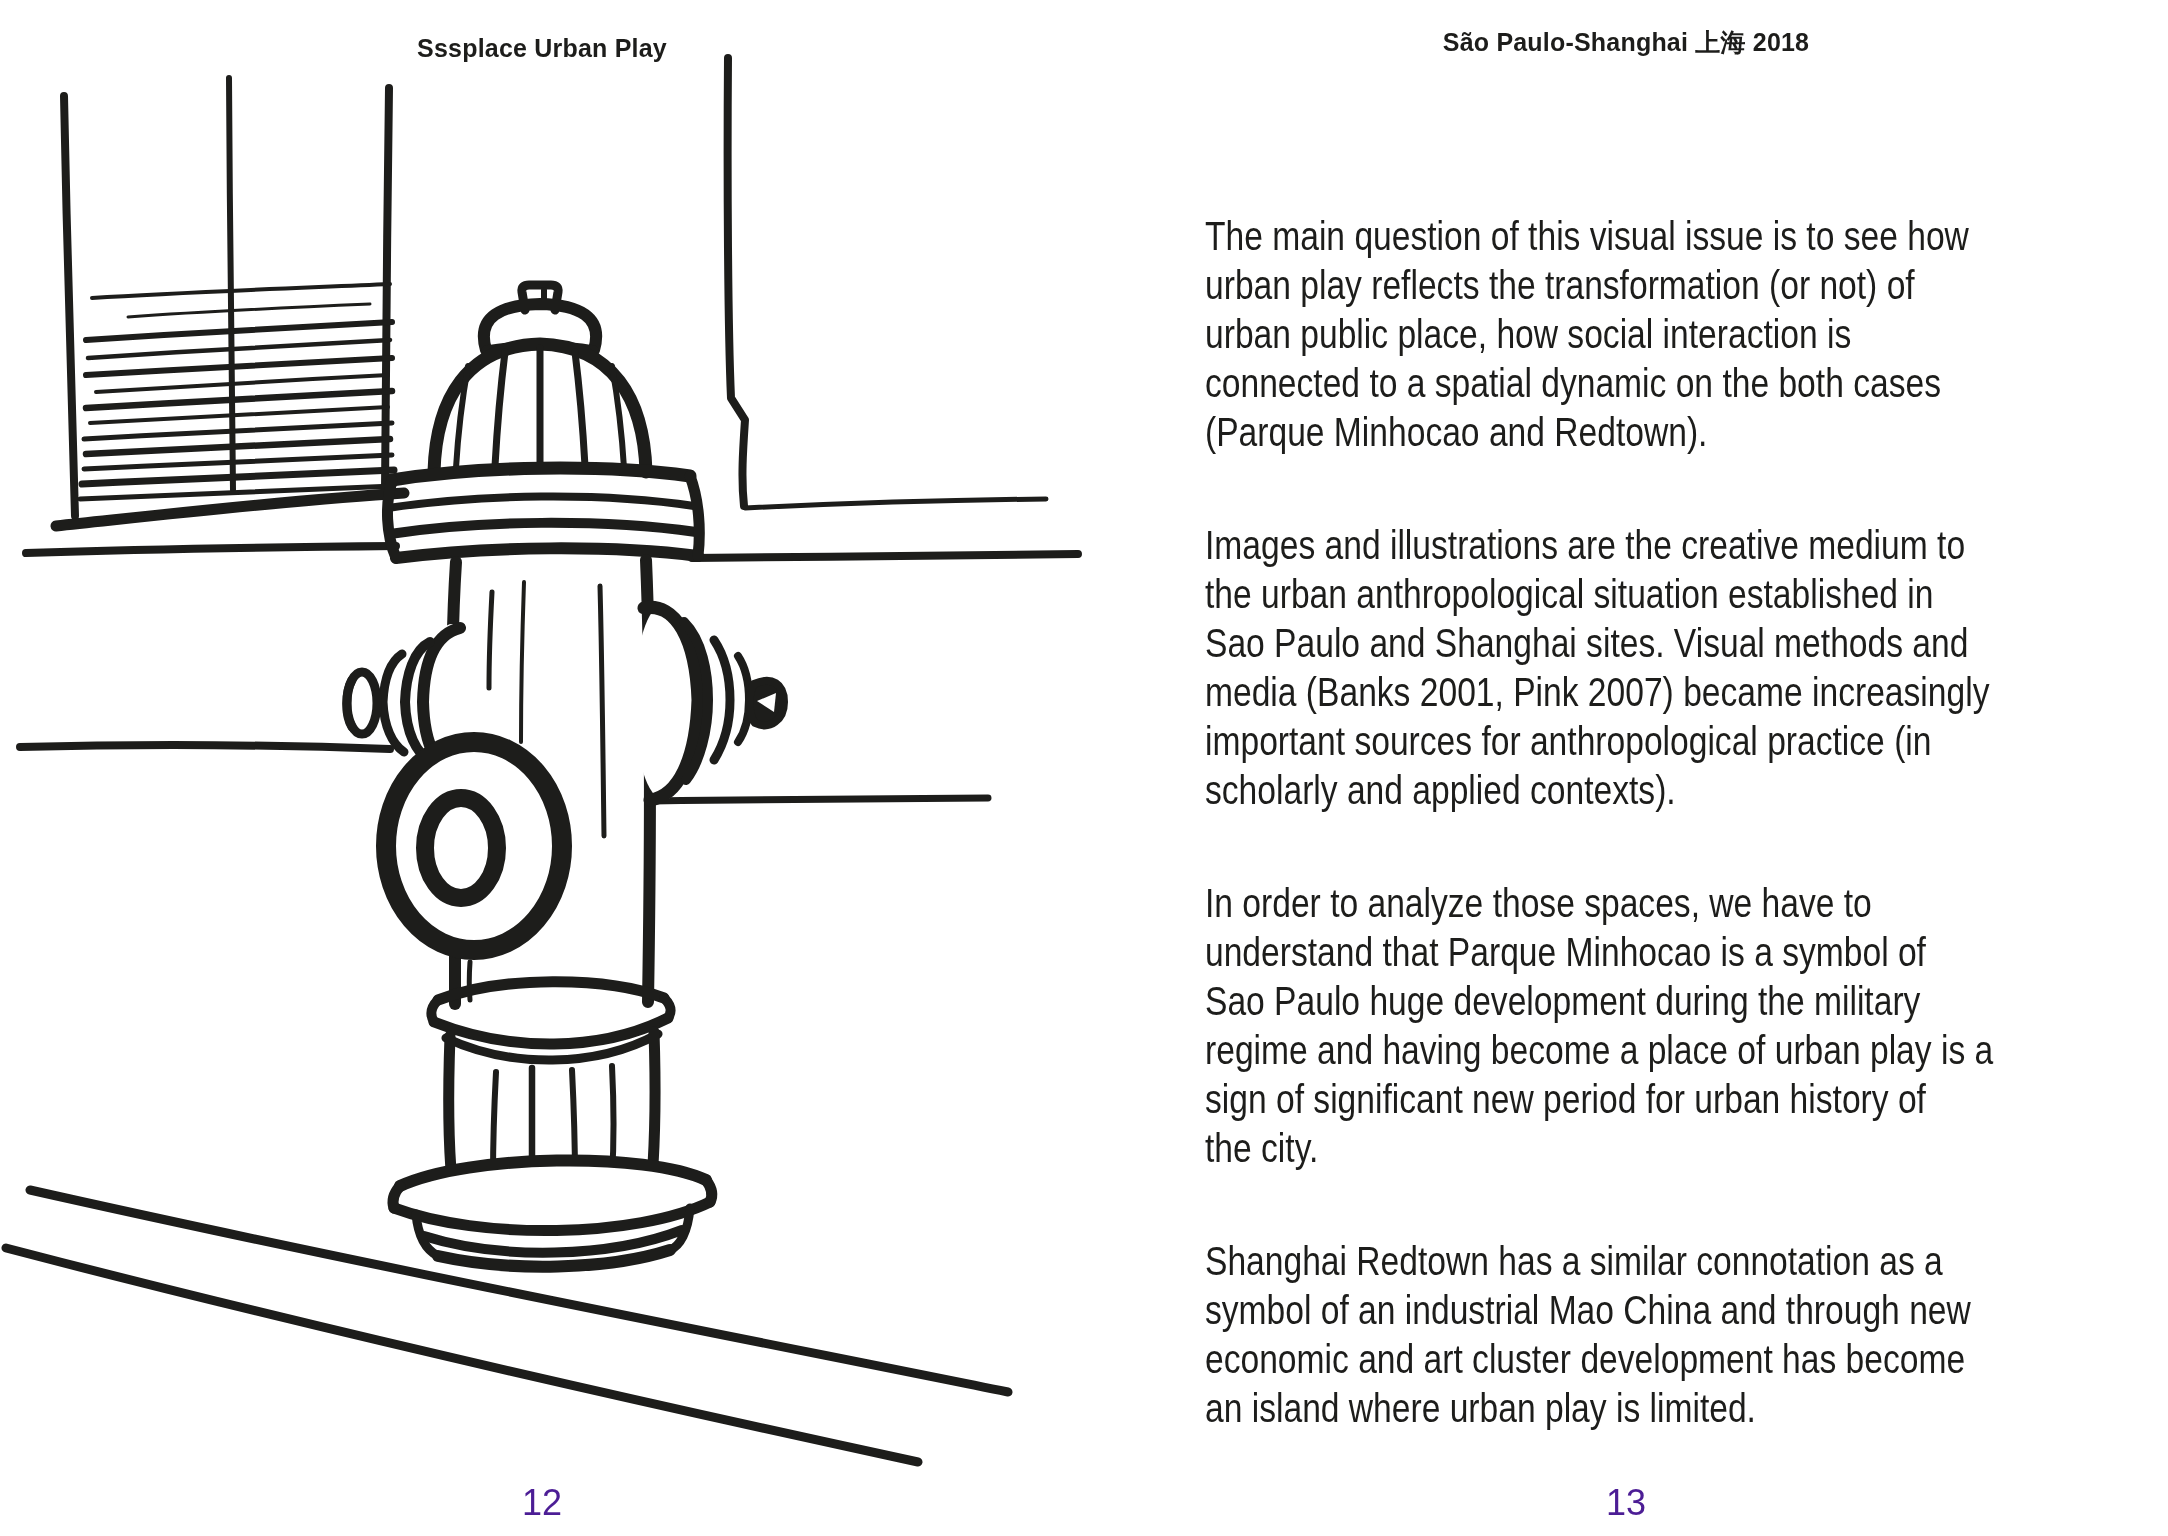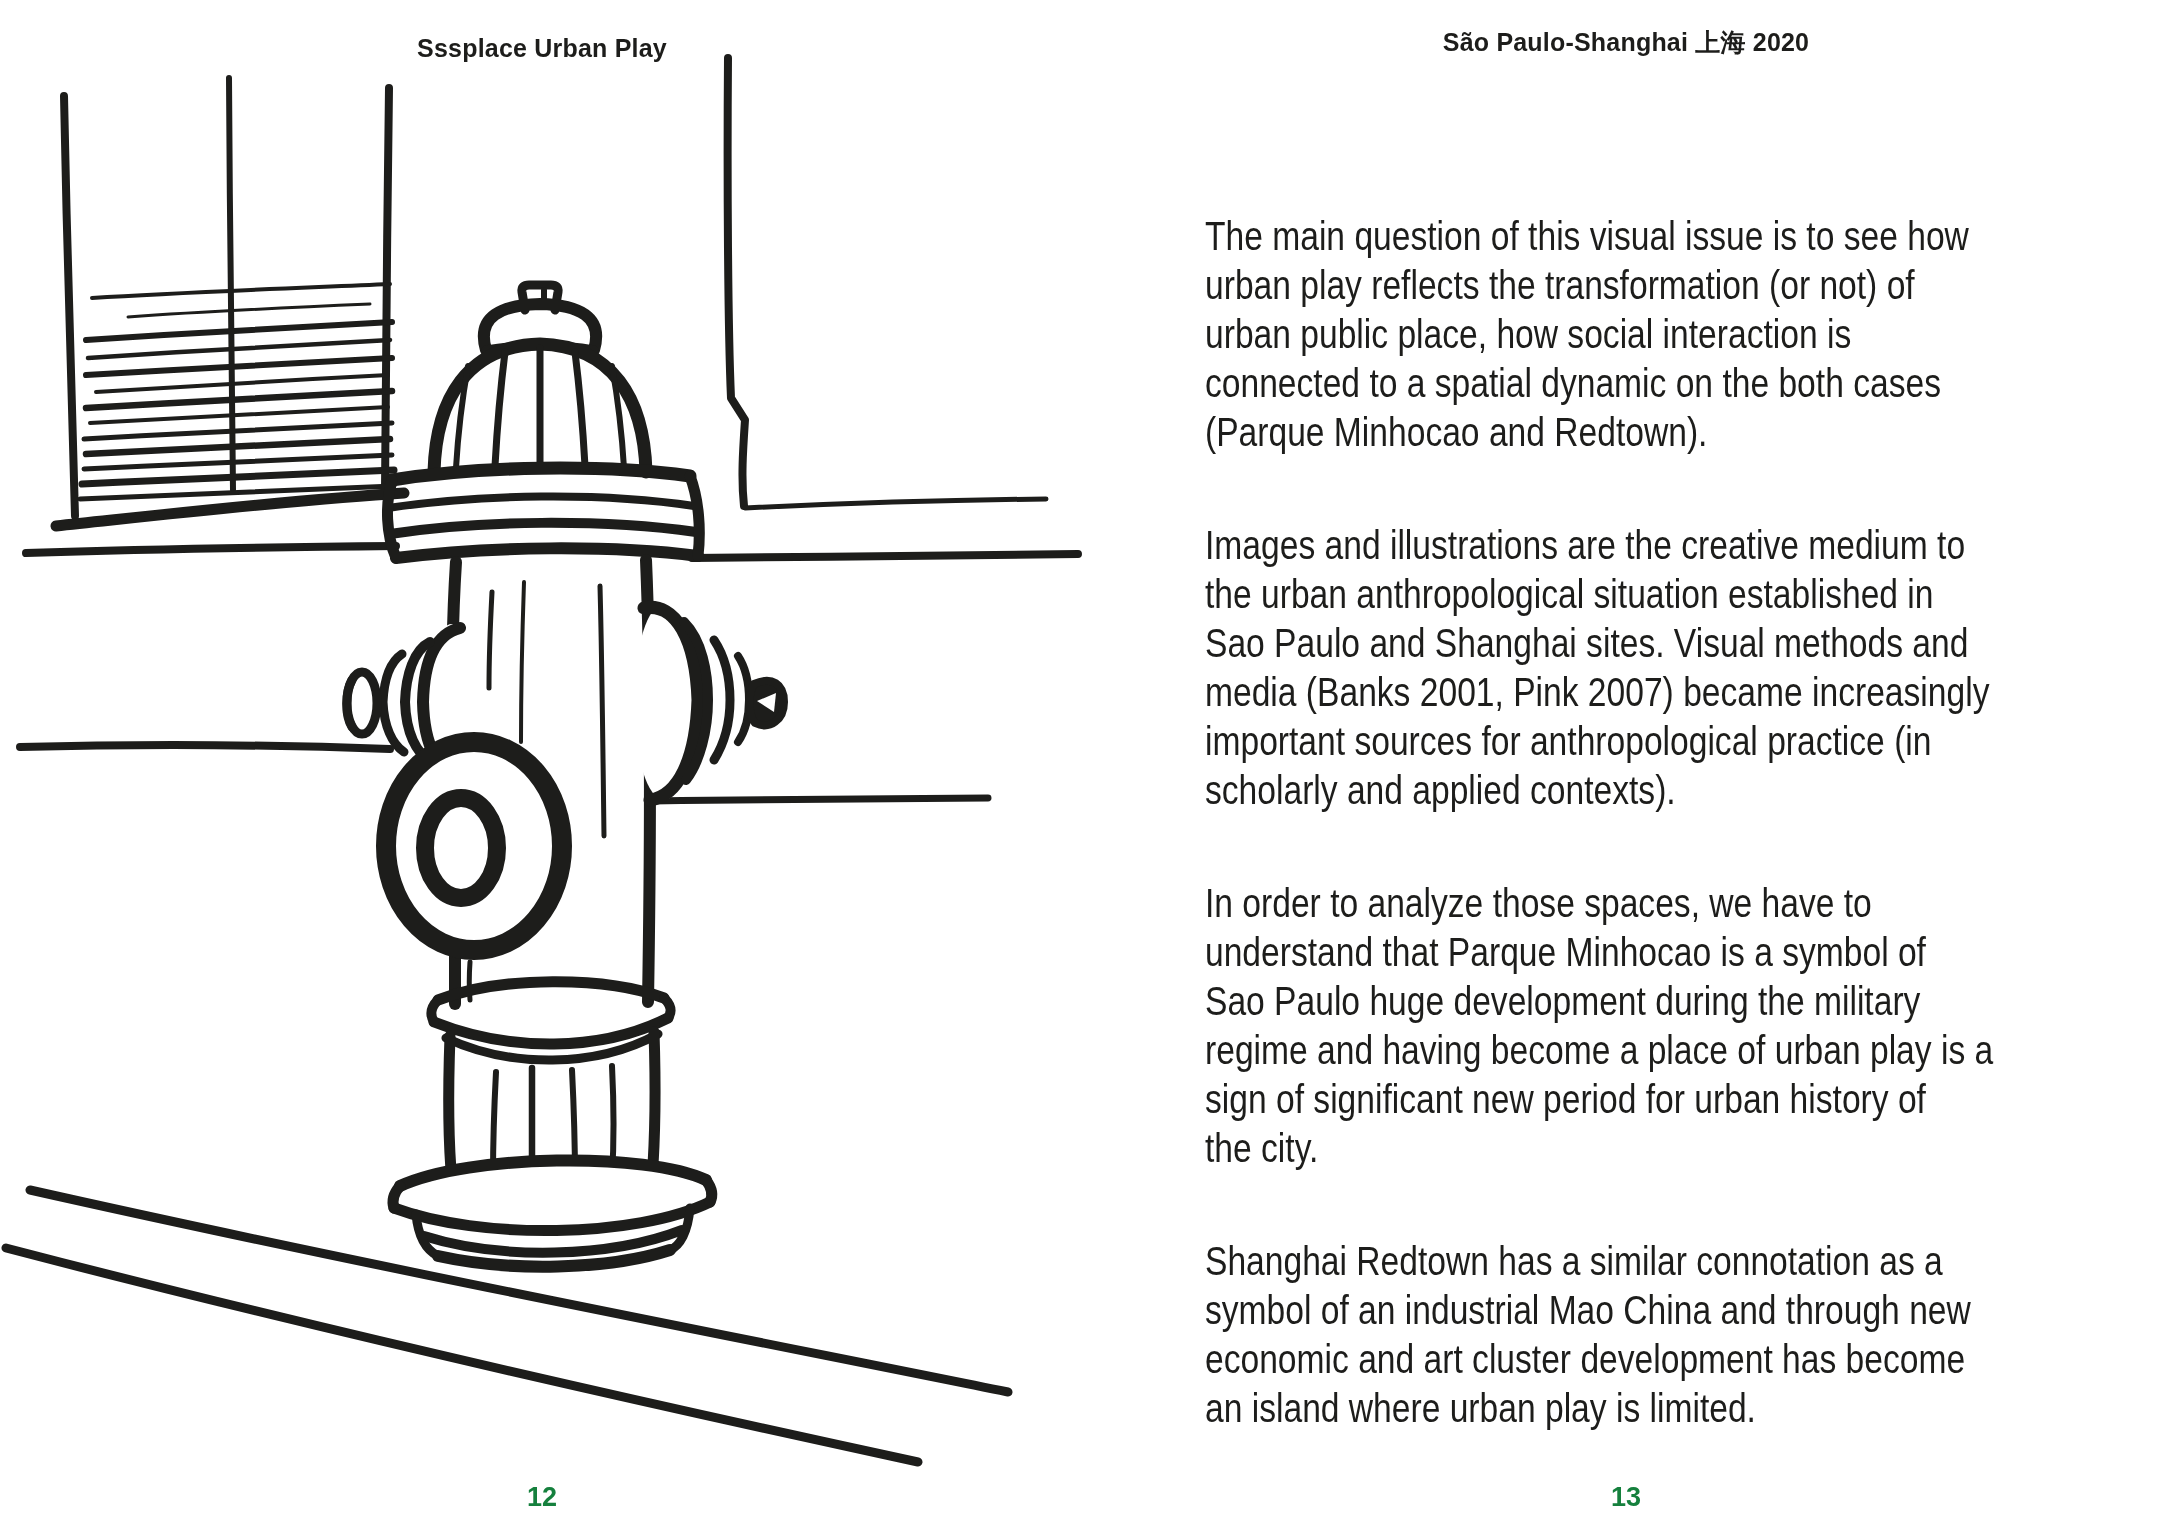--- a/index.html
+++ b/index.html
@@ -46,23 +46,23 @@
   .body-text p {
     white-space: pre-line;
     margin: 0 0 64px 0;
   }
 
   .folio {
     position: absolute;
     top: 1482px;
     width: 1084px;
     text-align: center;
-    font-size: 27px;
-    font-weight: 700;
-    color: #15803d;
+    font-size: 36px;
+    font-weight: 400;
+    color: #4c1d95;
   }
   .folio.left  { left: 0; }
   .folio.right { left: 1084px; }
 </style>
 </head>
 <body>
 
 <div class="running-head left">Sssplace Urban Play</div>
 
 <div class="illustration">
@@ -174,21 +174,21 @@
 
     <g>
       <path d="M30,1190 C350,1262 700,1330 1008,1392" stroke-width="9"></path>
       <path d="M6,1248 C320,1330 640,1402 918,1462" stroke-width="9"></path>
     </g>
   </svg>
 </div>
 
 <div class="folio left">12</div>
 
-<div class="running-head right">São Paulo-Shanghai 上海 2020</div>
+<div class="running-head right">São Paulo-Shanghai 上海 2018</div>
 
 <div class="body-text">
   <p>The main question of this visual issue is to see how
 urban play reflects the transformation (or not) of
 urban public place, how social interaction is
 connected to a spatial dynamic on the both cases
 (Parque Minhocao and Redtown).</p>
   <p>Images and illustrations are the creative medium to
 the urban anthropological situation established in
 Sao Paulo and Shanghai sites. Visual methods and

